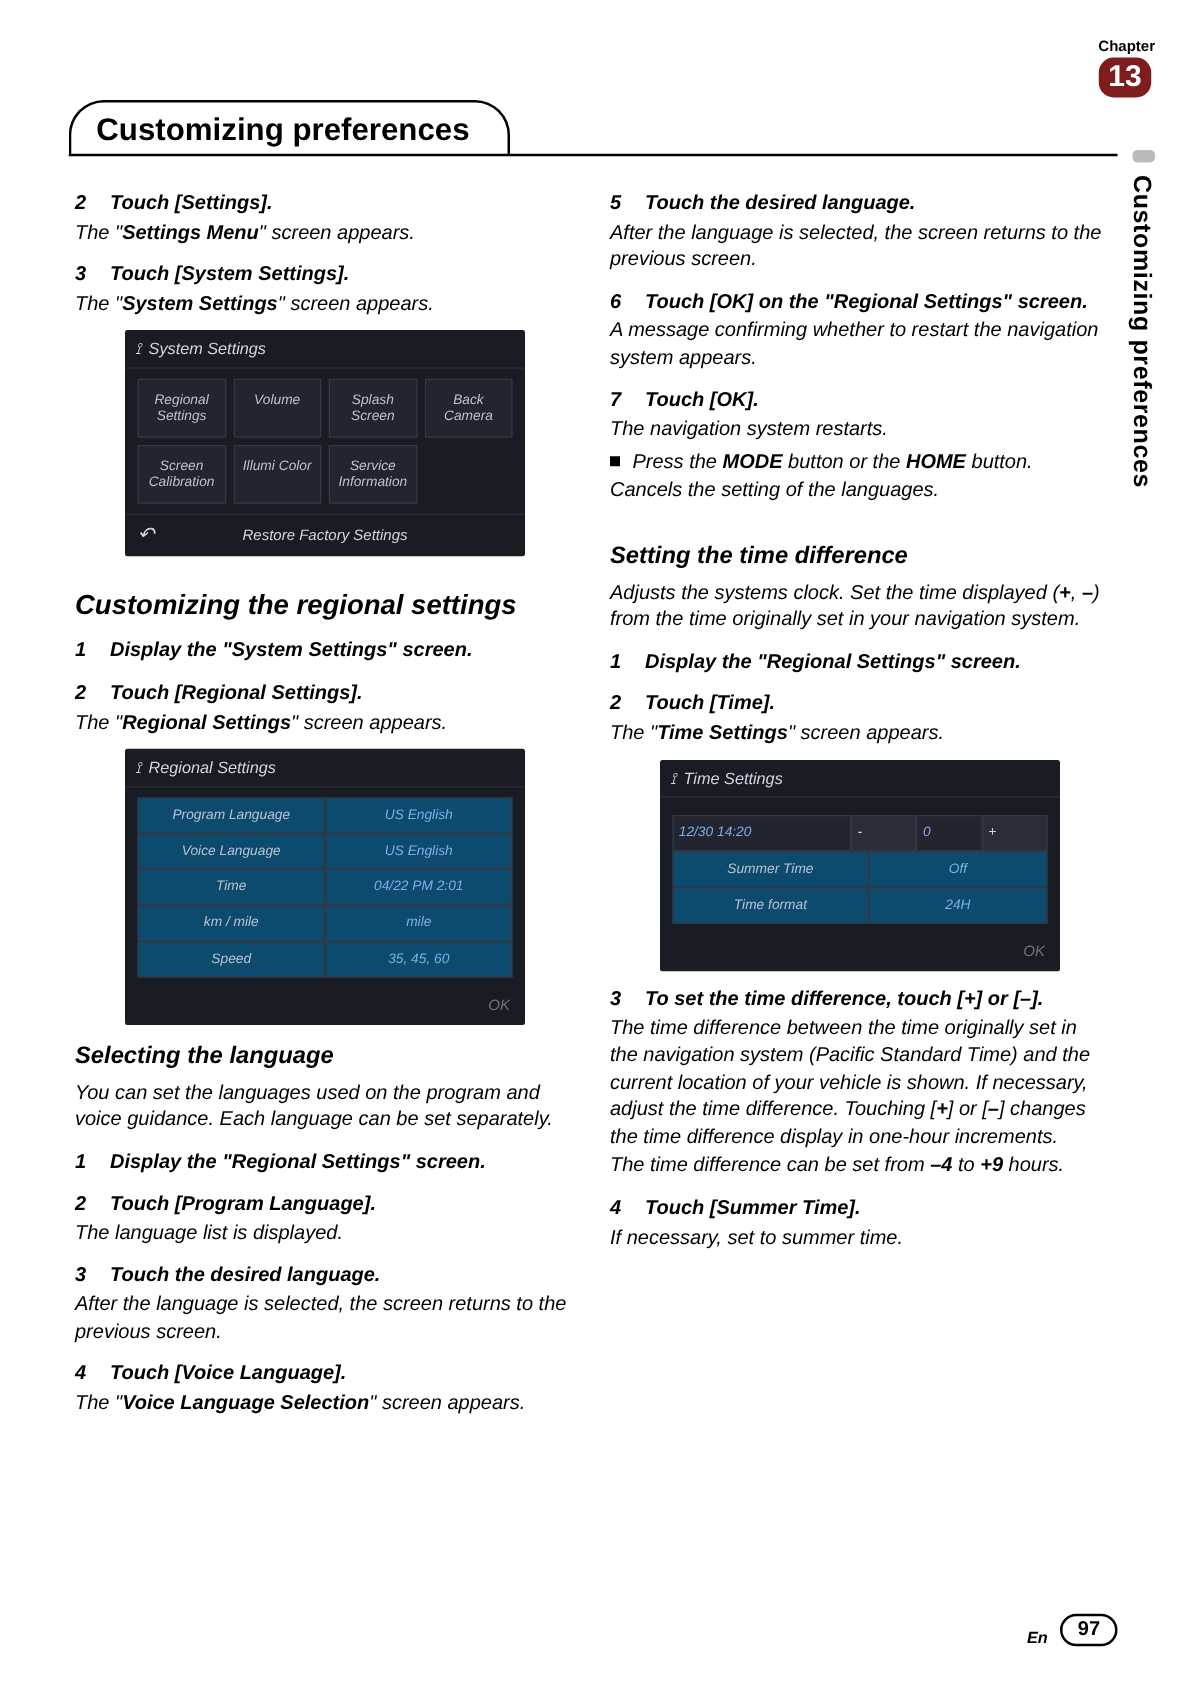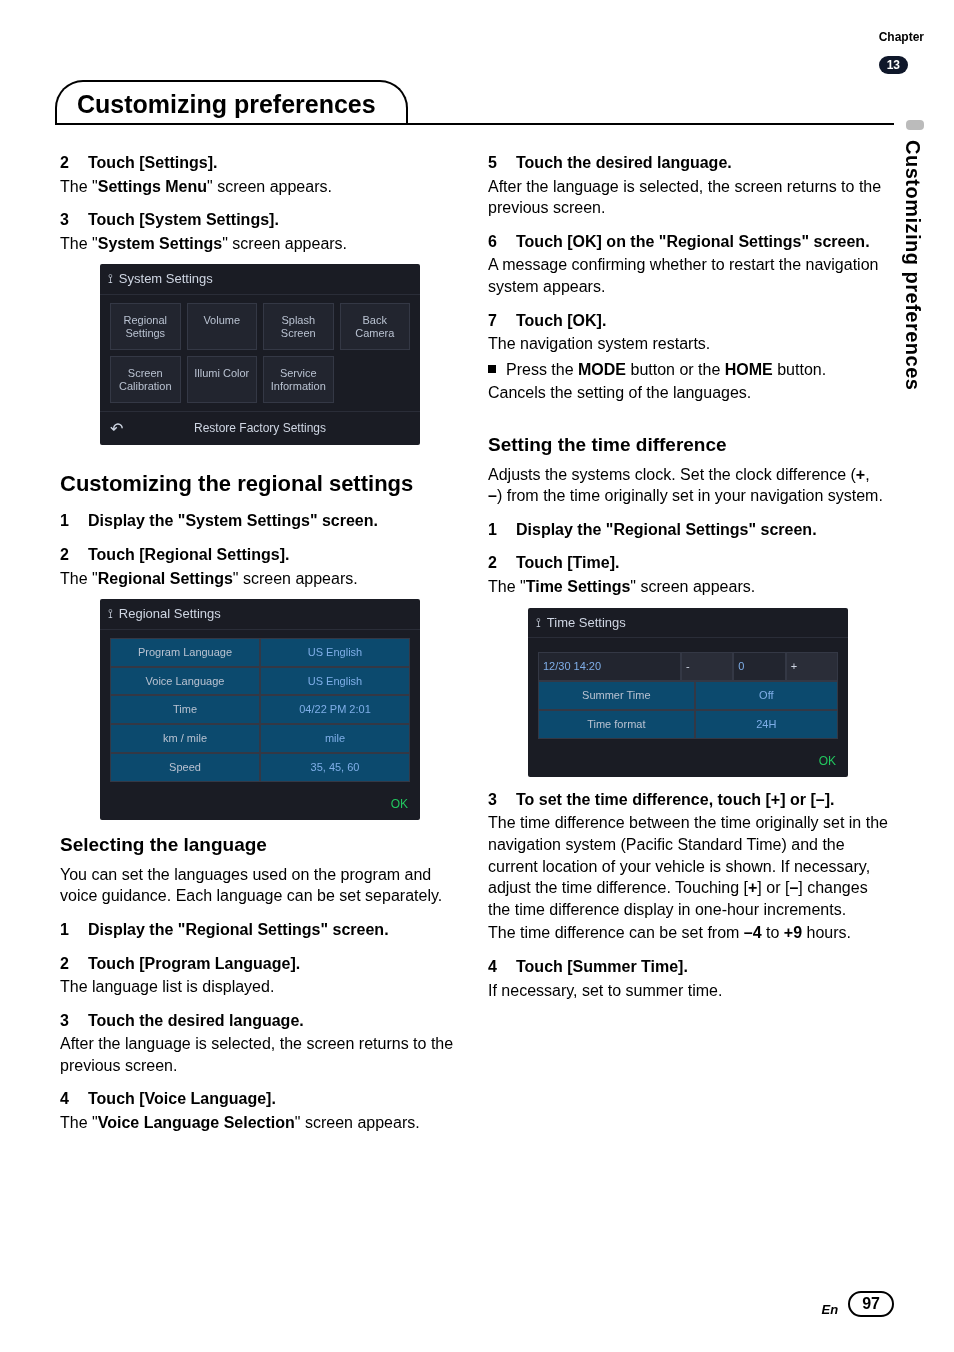--- a/index.html
+++ b/index.html
@@ -1,40 +1,40 @@
 <!DOCTYPE html>
 <html><head>
 <meta charset="utf-8">
 <style>
   * { box-sizing: border-box; margin: 0; padding: 0; }
   body { font-family: Arial, Helvetica, sans-serif; background: #fff; width: 954px; height: 1352px; position: relative; color: #000; }
   .header { position: relative; height: 120px; }
   .chapter-block { position: absolute; right: 30px; top: 30px; text-align: left; }
   .chapter-label { font-size: 12px; font-weight: bold; }
-  .chapter-badge { background: #0f172a; color: #fff; border-radius: 12px; padding: 2px 8px; font-weight: bold; font-size: 12px; display: inline-block; margin-top: 12px; }
+  .chapter-badge { background: #7f1d1d; color: #fff; border-radius: 12px; padding: 2px 8px; font-weight: bold; font-size: 24px; display: inline-block; margin-top: 2px; }
   .title-tab { position: absolute; left: 55px; top: 80px; border: 2.5px solid #000; border-top-left-radius: 28px; border-top-right-radius: 28px; border-bottom: none; padding: 8px 30px 6px 20px; font-size: 25px; font-weight: 900; }
   .title-line { position: absolute; left: 55px; right: 60px; top: 123px; border-bottom: 2.5px solid #000; }
   .side-tab { position: absolute; right: 30px; top: 140px; writing-mode: vertical-rl; font-weight: bold; font-size: 20px; letter-spacing: 0.5px; }
   .side-tab-bar { position: absolute; right: 30px; top: 120px; width: 18px; height: 10px; background: #bbb; border-radius: 4px; }
-  .columns { display: flex; position: absolute; top: 140px; left: 60px; width: 830px; gap: 28px; }
+  .columns { display: flex; position: absolute; top: 140px; left: 60px; width: 830px; gap: 28px; font-style: italic; }
   .col { width: 400px; font-size: 16px; line-height: 1.35; }
   .step-head { margin-top: 12px; }
   .step-num { font-weight: 900; display:inline-block; width:28px;}
   .step-title { font-weight: 900; }
   .sshot { background: #1a1c24; color: #a9b2c0; border-radius: 2px; margin: 10px 0 12px 40px; width: 320px; font-size: 12px; }
   .sshot-header { display:flex; align-items:center; gap:6px; padding:6px 8px; color:#cfd6e3; font-size:13px; border-bottom:1px solid #2a2d38;}
   .sshot-tile-grid { padding: 8px 10px; display: grid; grid-template-columns: repeat(4, 1fr); gap: 6px; }
   .tile { background: #22252f; border: 1px solid #343845; text-align: center; padding: 10px 4px; font-size: 11px; color:#b9c2d1; line-height:1.15; }
   .sshot-footer { border-top:1px solid #2a2d38; padding: 8px 10px; display:flex; align-items:center; justify-content:center; gap:8px; color:#cfd6e3; font-size:12px; position:relative;}
   .back-icon { position:absolute; left:10px; font-size:16px;}
   .sshot-table { padding: 8px 10px; }
   .srow { display:flex; }
   .scell { flex:1; border:1px solid #343845; background:#0c4a6e; text-align:center; padding:6px 4px; font-size:11px; color:#b9c2d1;}
   .scell.val { color:#7faee8;}
-  .sshot-ok { text-align:right; padding:6px 12px 8px; color:#22c55e; font-size:12px;}
+  .sshot-ok { text-align:right; padding:6px 12px 8px; color:#737373; font-size:12px;}
   .h2 { font-size: 22px; font-weight: 900; margin-top: 24px; margin-bottom: 8px; }
   .h3 { font-size: 19px; font-weight: 900; margin-bottom: 6px; }
   .para { margin-top: 2px; }
   .bullet { display:flex; gap:10px; margin-top:4px;}
   .bullet .sq { width:8px; height:8px; background:#000; margin-top:6px; flex-shrink:0;}
   .time-row3 { display:flex; }
   .tcell { border:1px solid #343845; background:#22252f; padding:6px 4px; font-size:11px; color:#7faee8; flex:1;}
   .tcell.btn { color:#cfd6e3; flex:0.35; background:#2a2d38;}
   .tcell.mid { flex:0.35; }
   .tlabelcell { flex:1.1; }
@@ -148,21 +148,21 @@
 
     <div class="step-head"><span class="step-num">7</span><span class="step-title">Touch [OK].</span></div>
     <div class="para">The navigation system restarts.</div>
     <div class="bullet">
       <div class="sq"></div>
       <div><span>Press the </span><b>MODE</b><span> button or the </span><b>HOME</b><span> button.</span></div>
     </div>
     <div class="para">Cancels the setting of the languages.</div>
 
     <div class="h3" style="margin-top:28px">Setting the time difference</div>
-    <div class="para"><span>Adjusts the systems clock. Set the clock difference (</span><b>+</b><span>, </span><b>–</b><span>) from the time originally set in your navigation system.</span></div>
+    <div class="para"><span>Adjusts the systems clock. Set the time displayed (</span><b>+</b><span>, </span><b>–</b><span>) from the time originally set in your navigation system.</span></div>
 
     <div class="step-head"><span class="step-num">1</span><span class="step-title">Display the "Regional Settings" screen.</span></div>
 
     <div class="step-head"><span class="step-num">2</span><span class="step-title">Touch [Time].</span></div>
     <div class="para"><span>The "</span><b>Time Settings</b><span>" screen appears.</span></div>
 
     <div class="sshot">
       <div class="sshot-header">
           <span>⟟</span>
           <span>Time Settings</span>

